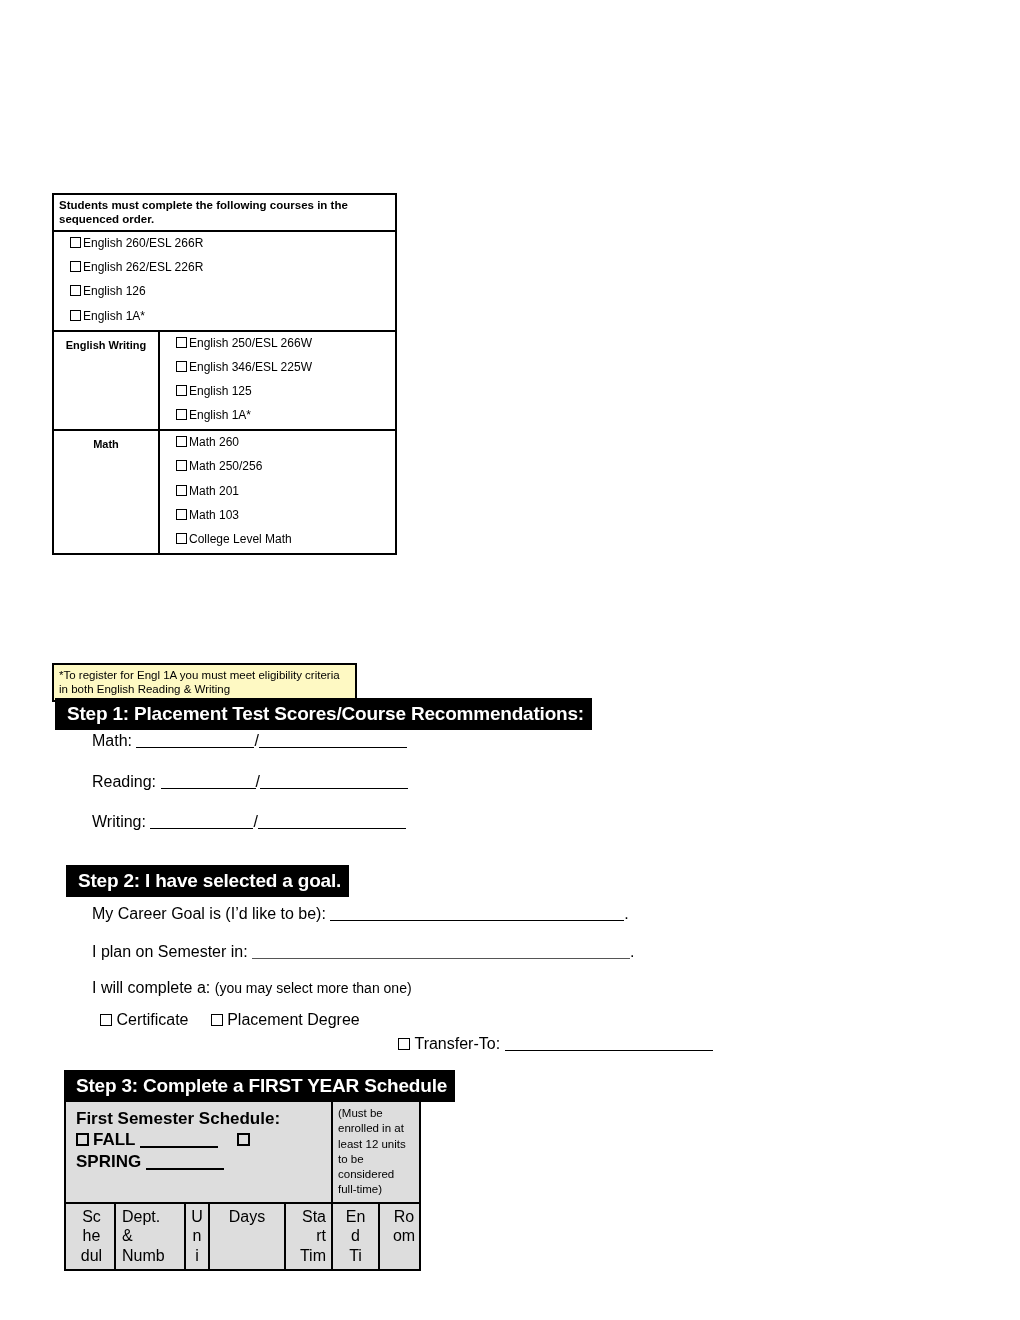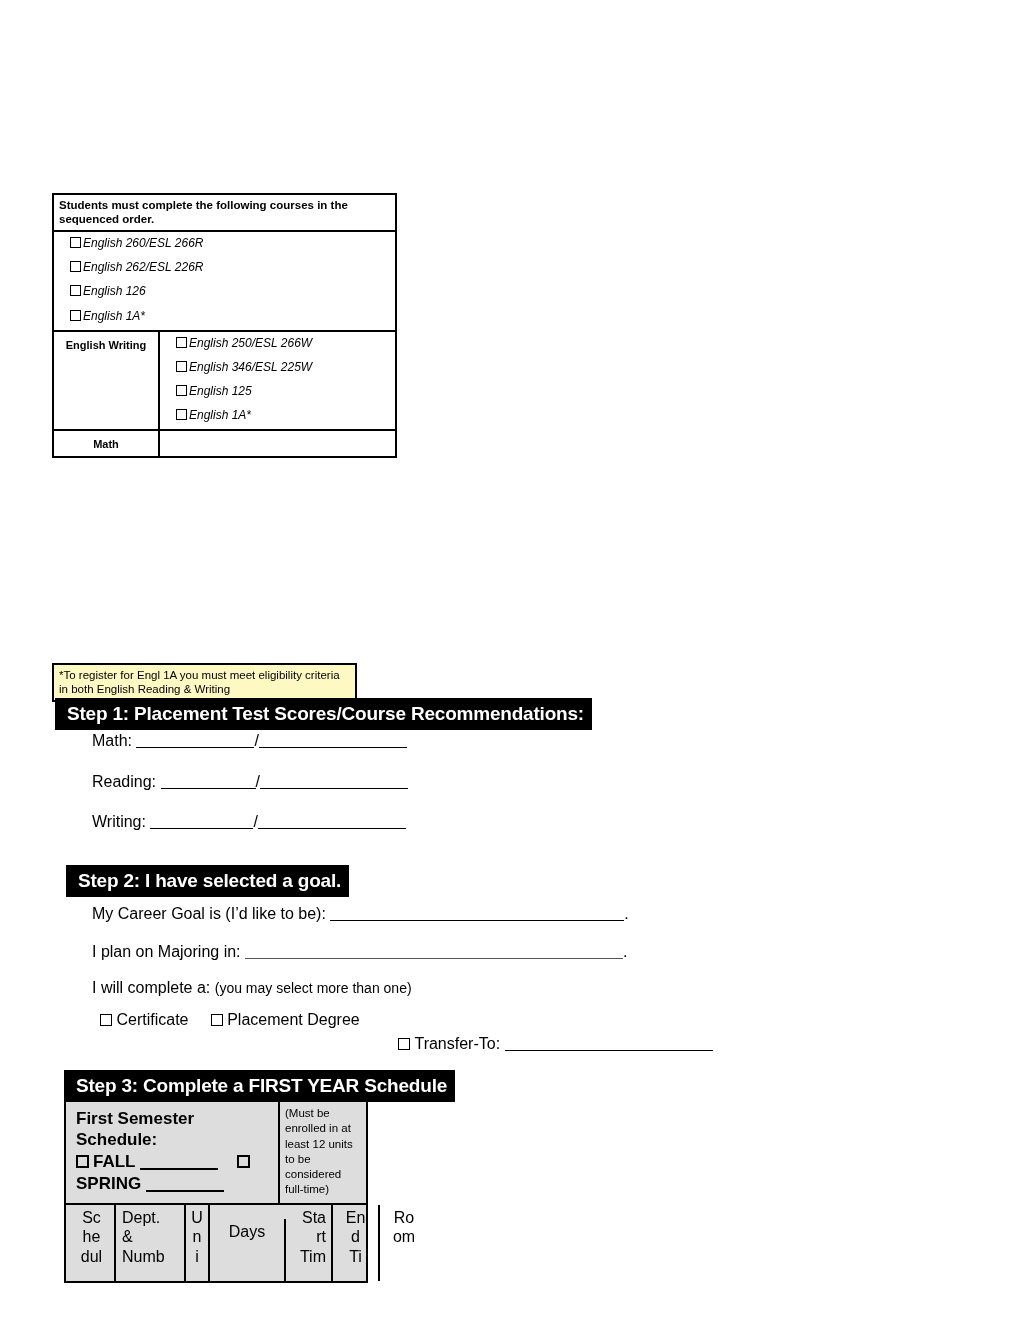--- a/index.html
+++ b/index.html
@@ -47,21 +47,20 @@
     padding: 6px 4px 4px 4px;
     text-align: center;
     font-size: 11px;
     font-weight: bold;
     line-height: 1.3;
   }
   .ct-items {
     flex: 1;
     box-sizing: border-box;
     padding: 4px 4px 5px 4px;
-    font-style: italic;
   }
   .ct-item {
     font-size: 12px;
     line-height: 1.18;
     margin-bottom: 10px;
     padding-left: 0;
   }
   .ct-items .ct-item:last-child { margin-bottom: 2px; }
   .ct-item .cb {
     display: inline-block;
@@ -163,21 +162,21 @@
     box-sizing: border-box;
     vertical-align: -1px;
     background: #fff;
   }
 
   
   #schedule-table {
     position: absolute;
     left: 64px;
     top: 1100px;
-    width: 304px;
+    width: 357px;
     border: 2px solid #000;
     box-sizing: border-box;
     background: #ddd;
     z-index: 1;
   }
   #sched-top {
     display: flex;
     border-bottom: 2px solid #000;
   }
   #sched-title-cell {
@@ -234,21 +233,21 @@
     padding: 3px 3px 4px 3px;
     font-size: 16px;
     line-height: 1.22;
     text-align: center;
     min-height: 62px;
   }
   #sched-head .hc:last-child { border-right: none; }
   .hc-0 { width: 50px; min-width: 50px; text-align: center; padding-left: 6px !important; }
   .hc-1 { width: 70px; min-width: 70px; text-align: left !important; padding-left: 6px !important; }
   .hc-2 { width: 24px; min-width: 24px; }
-  .hc-3 { width: 76px; min-width: 76px; margin-top: 14px; }
+  .hc-3 { width: 76px; min-width: 76px; }
   .hc-4 { width: 47px; min-width: 47px; text-align: right !important; padding-right: 5px !important; }
   .hc-5 { width: 47px; min-width: 47px; }
   .hc-6 { width: 48px; min-width: 48px; }
   .hc span { display: block; }
 </style>
 </head>
 <body>
 
 <div id="course-table">
 
@@ -268,20 +267,27 @@
     <div class="ct-items">
       <div class="ct-item"><span class="cb"></span><span class="itxt">English 250/ESL 266W</span></div>
       <div class="ct-item"><span class="cb"></span><span class="itxt">English 346/ESL 225W</span></div>
       <div class="ct-item"><span class="cb"></span><span class="itxt">English 125</span></div>
       <div class="ct-item"><span class="cb"></span><span class="itxt">English 1A*</span></div>
     </div>
   </div>
 
   <div class="ct-row">
     <div class="ct-label">Math</div>
+    <div class="ct-items">
+      <div class="ct-item"><span class="cb"></span><span class="itxt">Math 260</span></div>
+      <div class="ct-item"><span class="cb"></span><span class="itxt">Math 250/256</span></div>
+      <div class="ct-item"><span class="cb"></span><span class="itxt">Math 201</span></div>
+      <div class="ct-item"><span class="cb"></span><span class="itxt">Math 103</span></div>
+      <div class="ct-item"><span class="cb"></span><span class="itxt">College Level Math</span></div>
+    </div>
   </div>
 </div>
 
 <div id="course-footnote">*To register for Engl 1A you must meet eligibility criteria in both English Reading &amp; Writing</div>
 
 <div class="step-banner" id="step1-banner">Step 1: Placement Test Scores/Course Recommendations:</div>
 
 <div class="field-line" id="f-math">
   <span class="lbl">Math:</span>
   <span class="blank" style="width:118px"></span><span class="slash">/</span><span class="blank" style="width:148px"></span>
@@ -298,21 +304,21 @@
 </div>
 
 <div class="step-banner" id="step2-banner">Step 2: I have selected a goal.</div>
 
 <div class="field-line" id="s2-career">
   <span class="lbl">My Career Goal is (I’d like to be):</span>
   <span class="blank" style="width:294px"></span><span>.</span>
 </div>
 
 <div class="field-line" id="s2-major">
-  <span class="lbl">I plan on Majoring in:</span>
+  <span class="lbl">I plan on Semester in:</span>
   <span class="blank-thin" style="width:378px"></span><span>.</span>
 </div>
 
 <div class="field-line" id="s2-complete">
   <span class="lbl">I will complete a:</span>
   <span class="small">(you may select more than one)</span>
 </div>
 
 <div id="s2-checks">
   <span><span class="cb-lite"></span>&nbsp;<span>Certificate</span></span>

